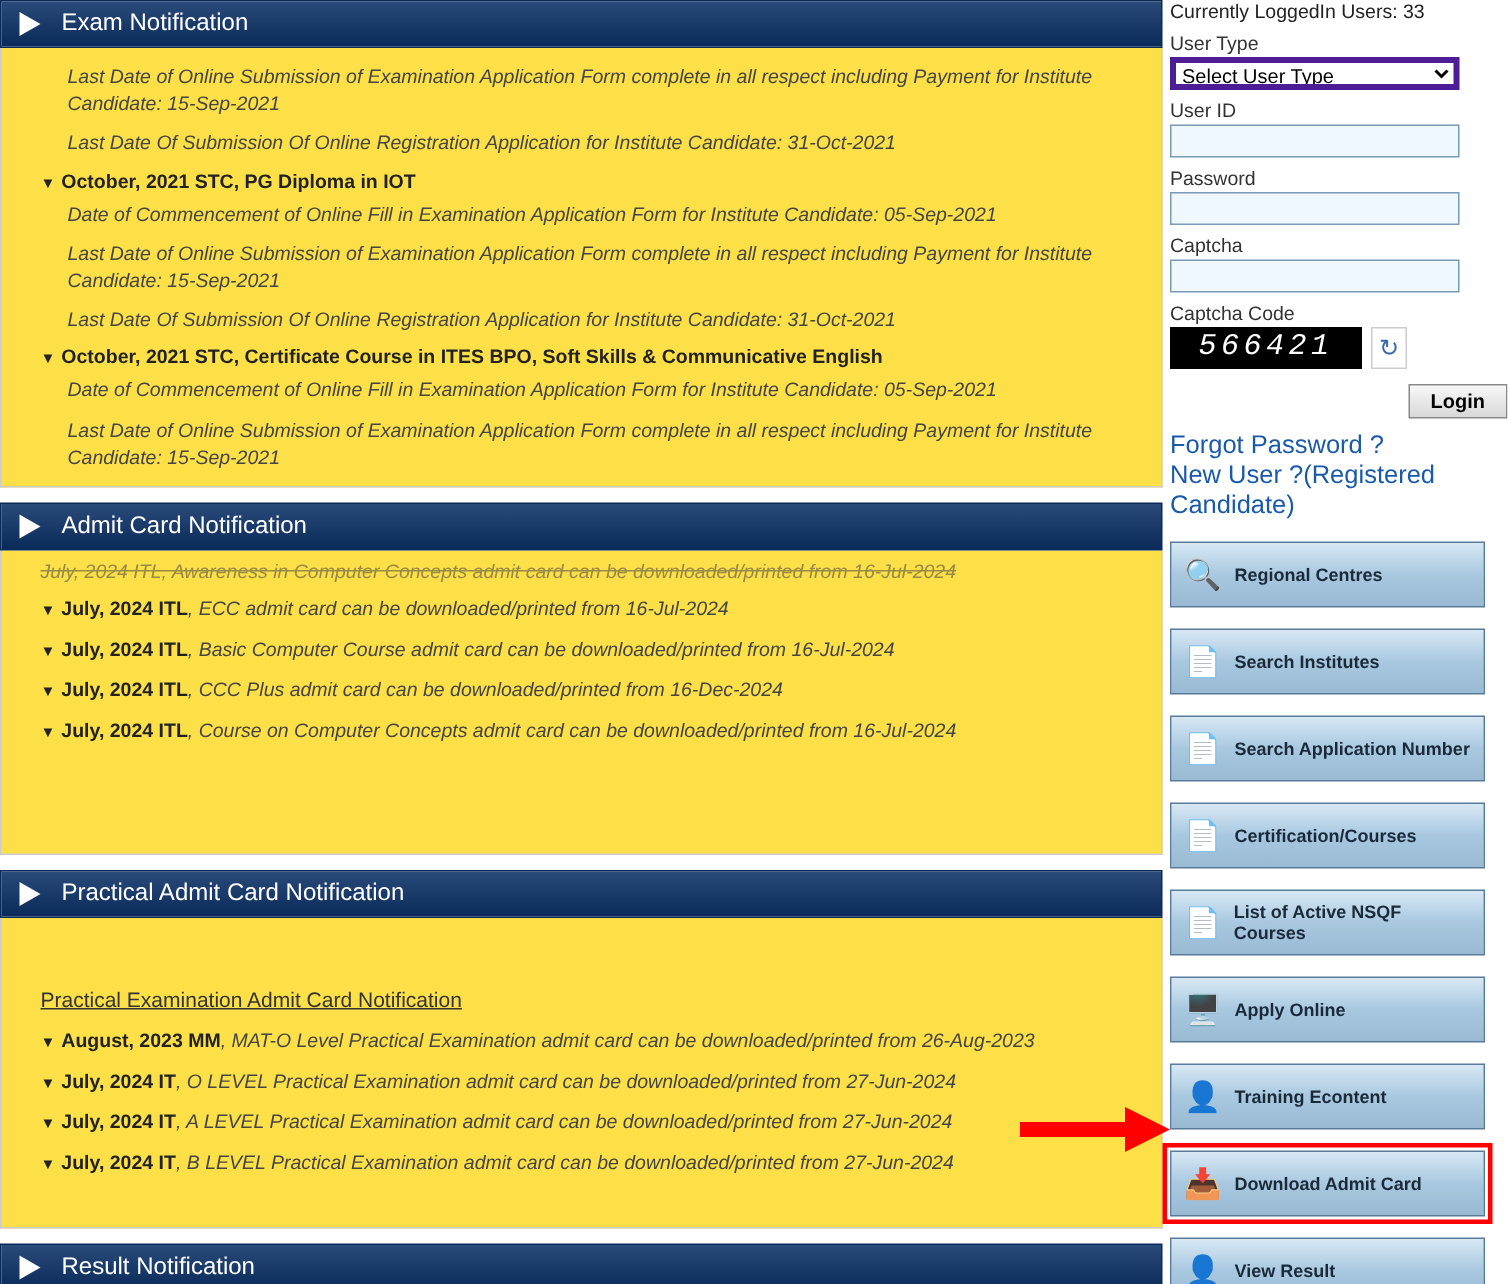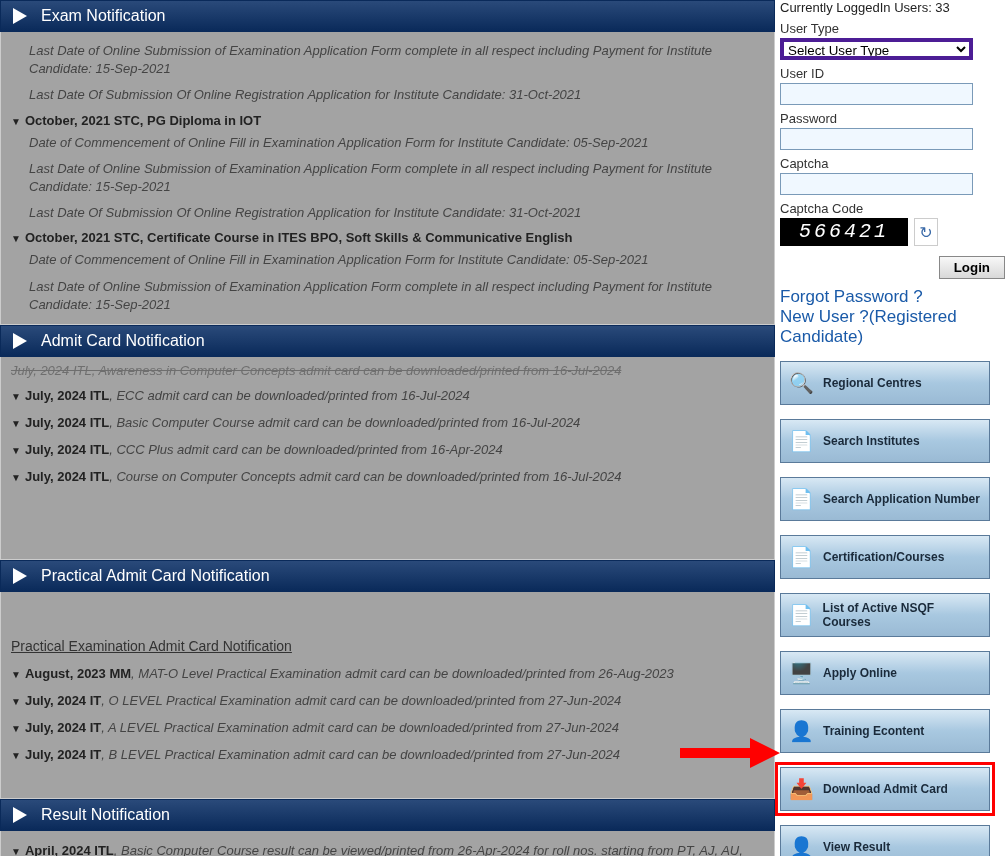--- a/index.html
+++ b/index.html
@@ -36,23 +36,23 @@
     transform: translateY(-50%);
     width: 0;
     height: 0;
     border-top: 8px solid transparent;
     border-bottom: 8px solid transparent;
     border-left: 14px solid #fff;
   }
   .section-body {
     border: 1px solid #ccc;
     border-top: none;
-    padding: 6px 10px;
-    background: #a3a3a3;
-    margin-bottom: 0;
+    padding: 6px 26px;
+    background: #fde047;
+    margin-bottom: 10px;
   }
   .notice-line {
     color: #444;
     font-style: italic;
     padding: 4px 6px 4px 18px;
     line-height: 1.4;
   }
   .notice-head {
     color: #222;
     font-weight: bold;
@@ -229,21 +229,21 @@
     </div>
 
     <div class="section-header">
       <span class="arrow-icon"></span>
       <span>Admit Card Notification</span>
     </div>
     <div class="section-body admit-body">
       <div class="cutoff-top" style="text-decoration:line-through;opacity:.55;">July, 2024 ITL, Awareness in Computer Concepts admit card can be downloaded/printed from 16-Jul-2024</div>
       <div class="notice-row"><span class="bold">July, 2024 ITL</span><span>, ECC admit card can be downloaded/printed from 16-Jul-2024</span></div>
       <div class="notice-row"><span class="bold">July, 2024 ITL</span><span>, Basic Computer Course admit card can be downloaded/printed from 16-Jul-2024</span></div>
-      <div class="notice-row"><span class="bold">July, 2024 ITL</span><span>, CCC Plus admit card can be downloaded/printed from 16-Apr-2024</span></div>
+      <div class="notice-row"><span class="bold">July, 2024 ITL</span><span>, CCC Plus admit card can be downloaded/printed from 16-Dec-2024</span></div>
       <div class="notice-row"><span class="bold">July, 2024 ITL</span><span>, Course on Computer Concepts admit card can be downloaded/printed from 16-Jul-2024</span></div>
     </div>
 
     <div class="section-header">
       <span class="arrow-icon"></span>
       <span>Practical Admit Card Notification</span>
     </div>
     <div class="section-body practical-body">
       <div class="subheading">Practical Examination Admit Card Notification</div>
       <div class="notice-row"><span class="bold">August, 2023 MM</span><span>, MAT-O Level Practical Examination admit card can be downloaded/printed from 26-Aug-2023</span></div>

